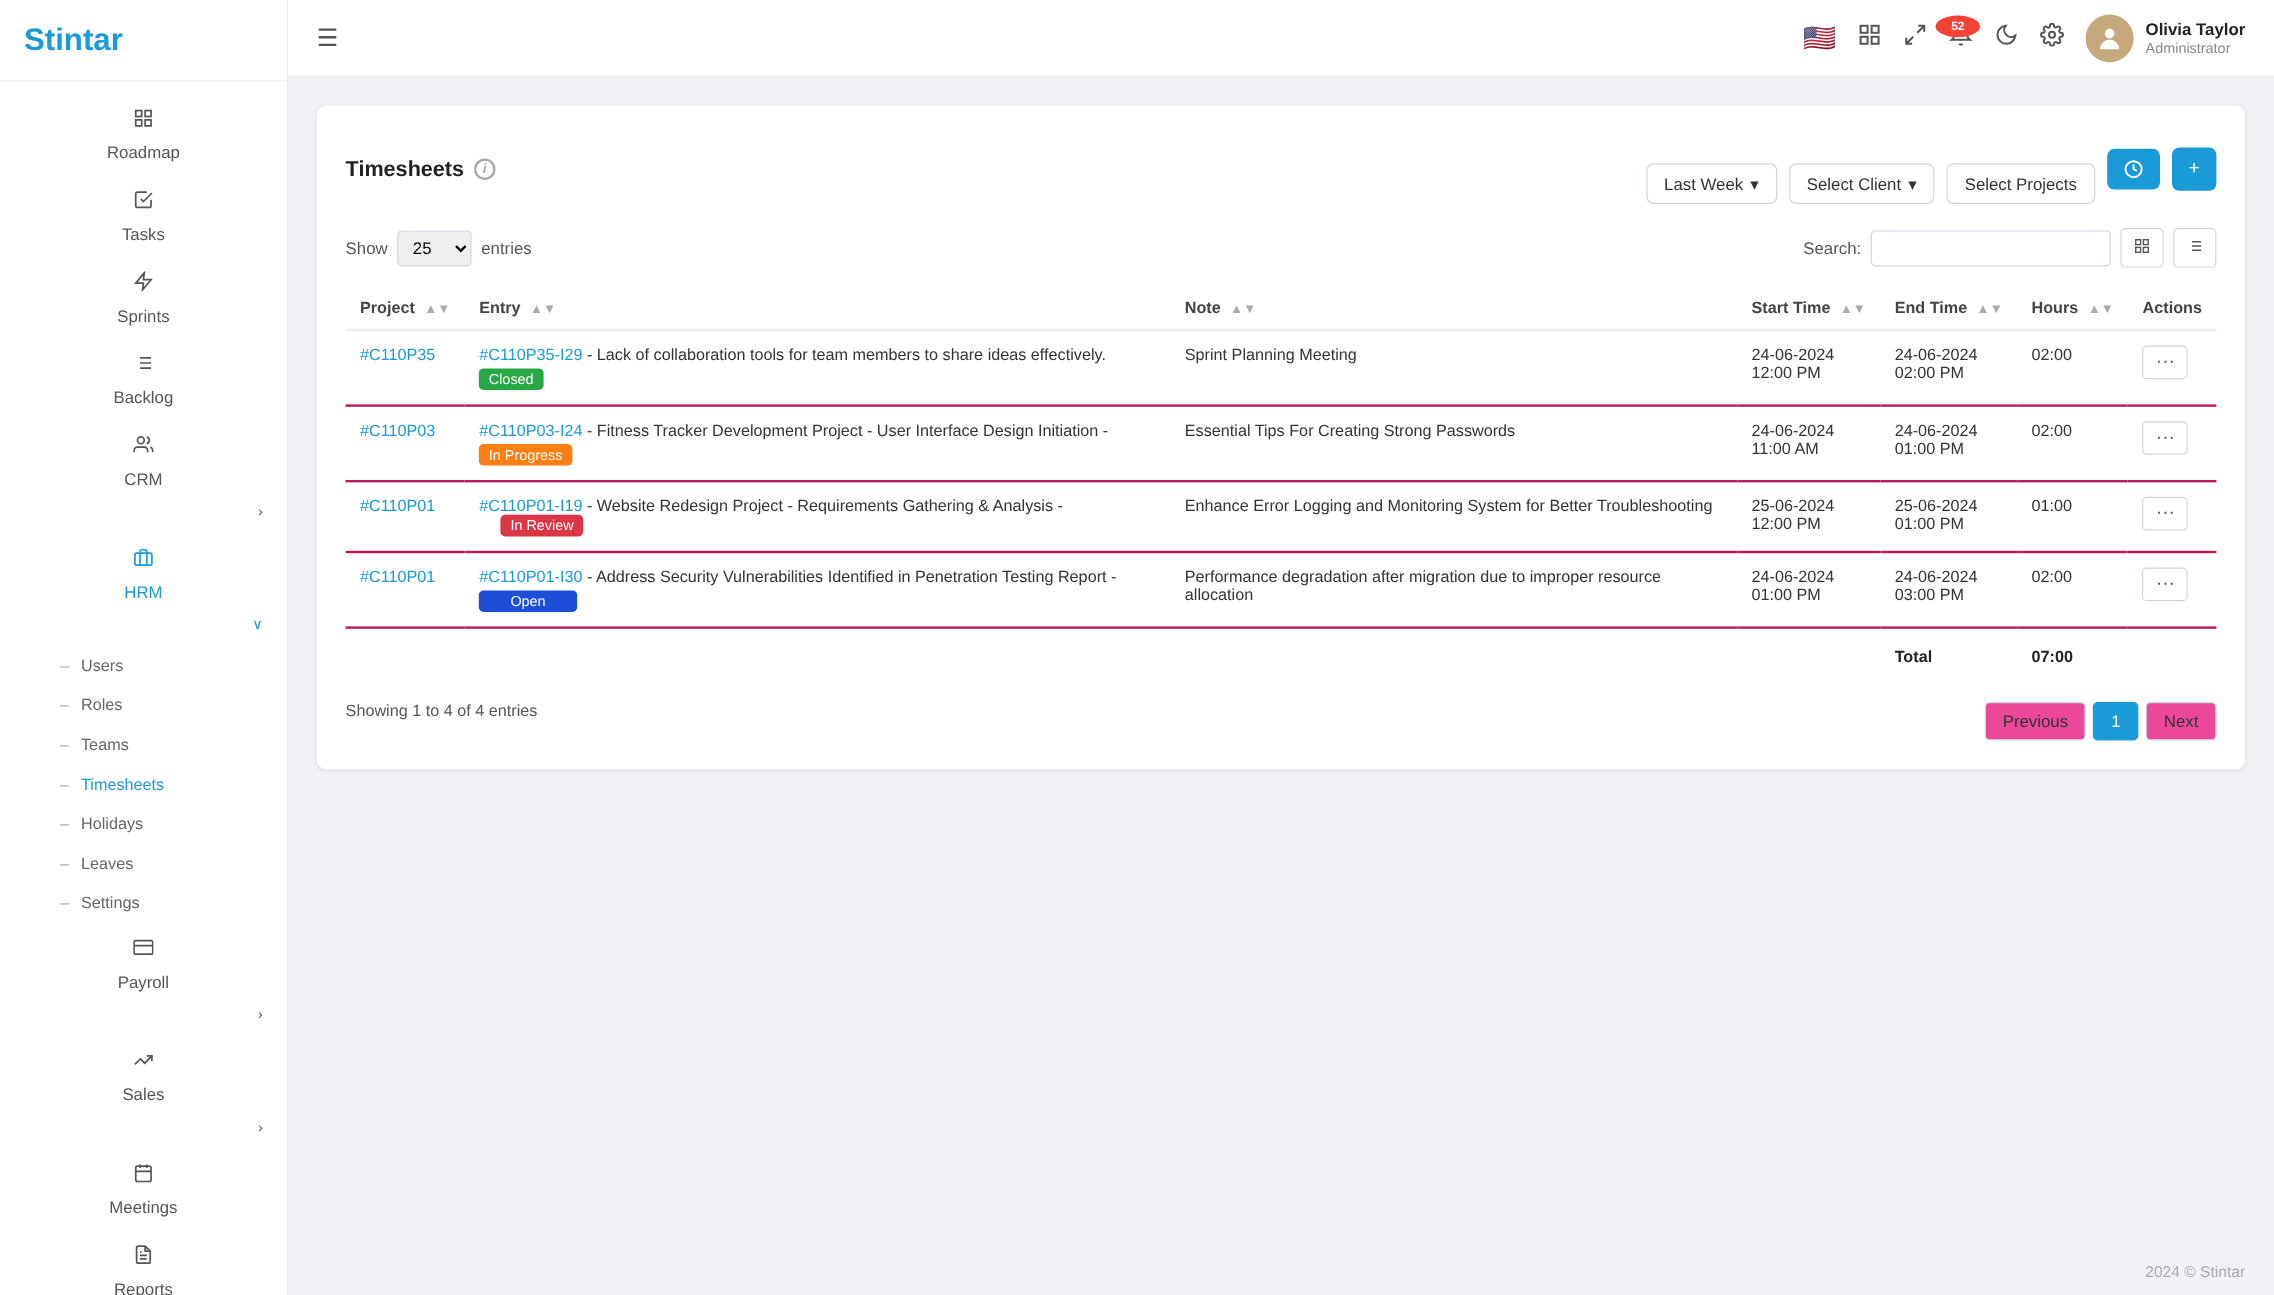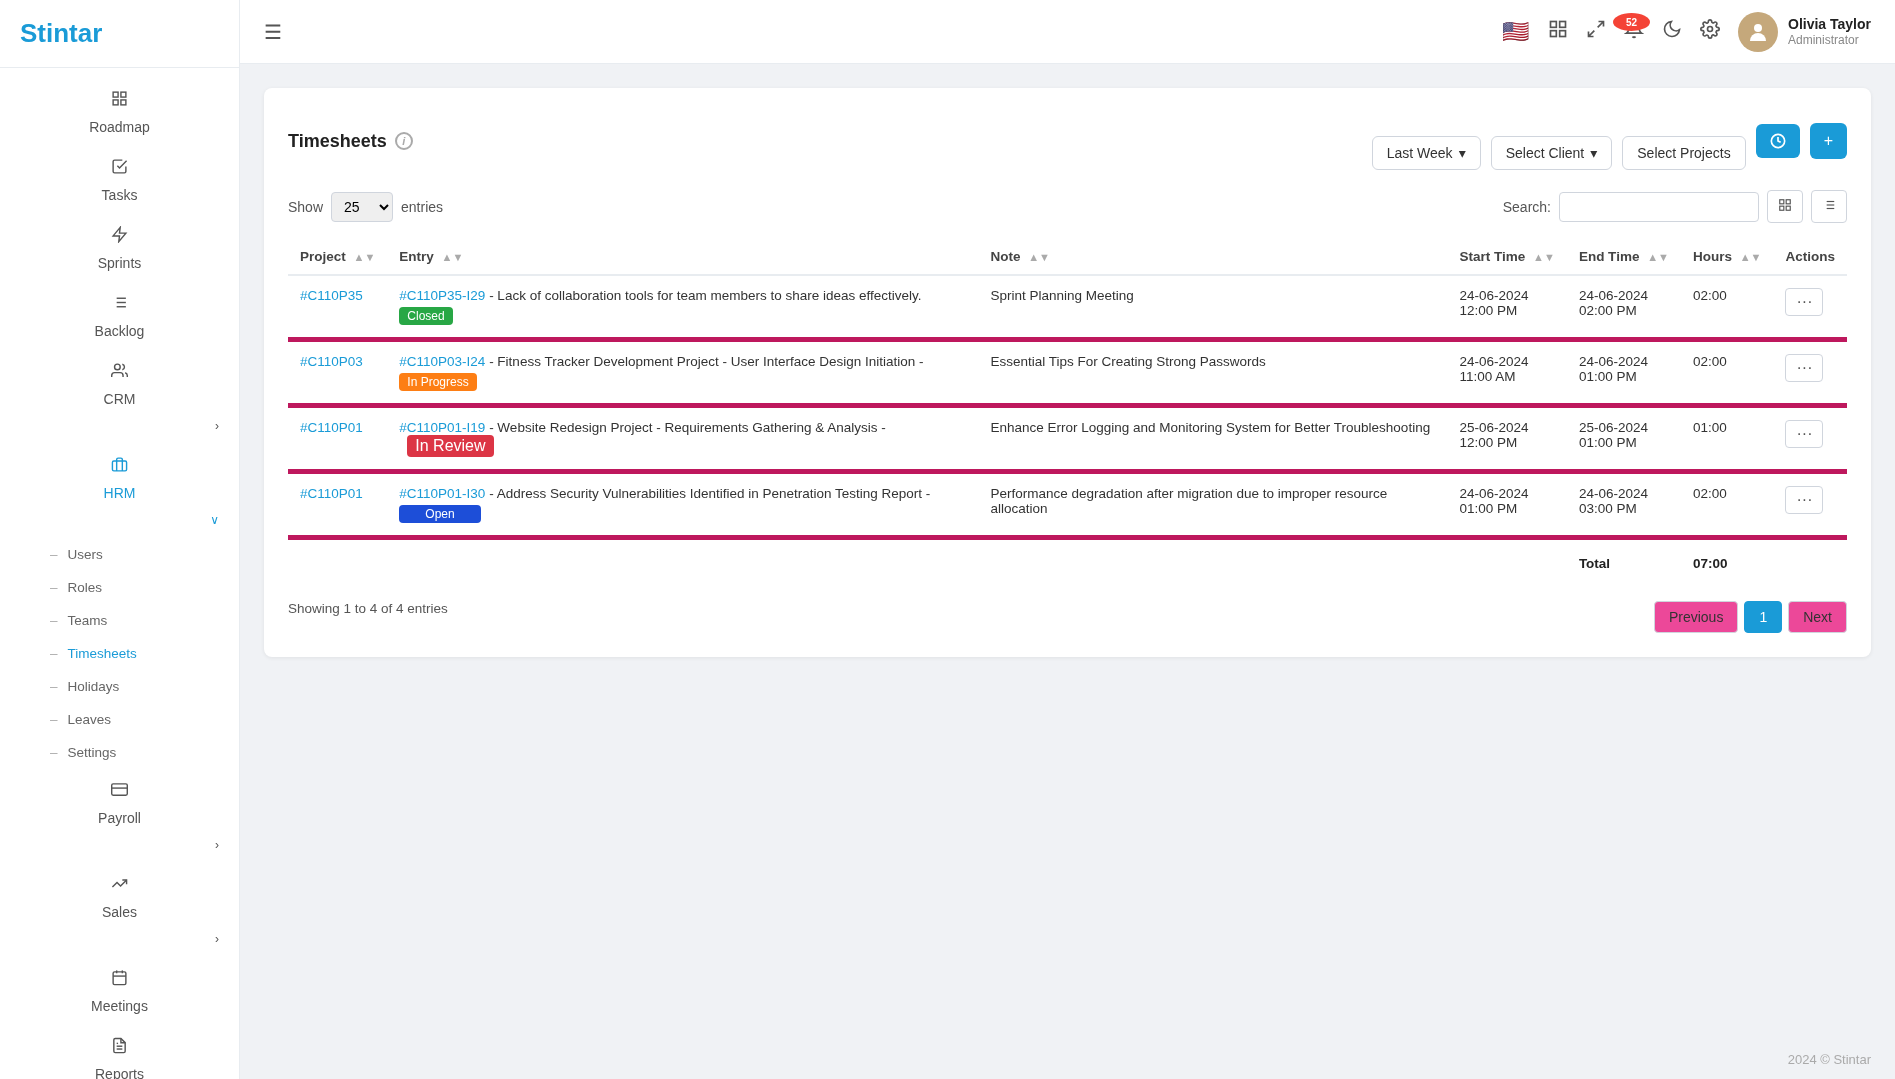--- a/index.html
+++ b/index.html
@@ -52,27 +52,27 @@
     .show-entries select { border: 1px solid #d0d5dd; border-radius: 4px; padding: 5px 8px; font-size: 14px; }
     .search-area { display: flex; align-items: center; gap: 8px; }
     .search-label { color: #555; }
     .search-input { border: 1px solid #d0d5dd; border-radius: 4px; padding: 6px 10px; font-size: 14px; width: 200px; }
     .view-btn { border: 1px solid #d0d5dd; background: #fff; border-radius: 4px; padding: 7px 10px; cursor: pointer; font-size: 14px; color: #555; }
 
     
     table { width: 100%; border-collapse: collapse; }
     th { text-align: left; padding: 10px 12px; color: #444; font-weight: 600; font-size: 13.5px; border-bottom: 2px solid #e8ecf0; white-space: nowrap; }
     th .sort-icon { color: #aaa; margin-left: 4px; font-size: 11px; }
-    td { padding: 12px 12px; border-bottom: 5px solid #be185d; vertical-align: top; font-size: 13.5px; color: #333; }
+    td { padding: 12px 12px; border-bottom: 2px solid #be185d; vertical-align: top; font-size: 13.5px; color: #333; }
     tr:last-child td { border-bottom: none; }
     .project-link { color: #1a9bd7; text-decoration: none; font-weight: 500; }
     .entry-link { color: #1a9bd7; text-decoration: none; }
     .badge-closed { background: #28a745; color: #fff; border-radius: 4px; padding: 2px 8px; font-size: 12px; display: inline-block; margin-top: 4px; }
     .badge-in-progress { background: #fd7e14; color: #fff; border-radius: 4px; padding: 2px 8px; font-size: 12px; display: inline-block; margin-top: 4px; }
-    .badge-in-review { background: #dc3545; color: #fff; border-radius: 4px; padding: 2px 8px; font-size: 16px; display: inline-block; margin-left: 8px; }
+    .badge-in-review { background: #dc3545; color: #fff; border-radius: 4px; padding: 2px 8px; font-size: 12px; display: inline-block; margin-left: 18px; }
     .badge-open { background: #1d4ed8; color: #fff; border-radius: 4px; padding: 2px 26px; font-size: 12px; display: inline-block; margin-top: 4px; }
     .note-text { color: #333; font-size: 13.5px; }
     .time-text { color: #333; font-size: 13.5px; white-space: nowrap; }
     .actions-btn { border: 1px solid #d0d5dd; background: #fff; border-radius: 4px; padding: 4px 10px; cursor: pointer; color: #555; font-size: 16px; }
     .total-row td { font-weight: 600; color: #222; padding-top: 16px; }
 
     
     .pagination-area { display: flex; justify-content: space-between; margin-top: 18px; }
     .showing-text { color: #555; font-size: 13.5px; }
     .pagination { display: flex; align-items: center; gap: 6px; }

